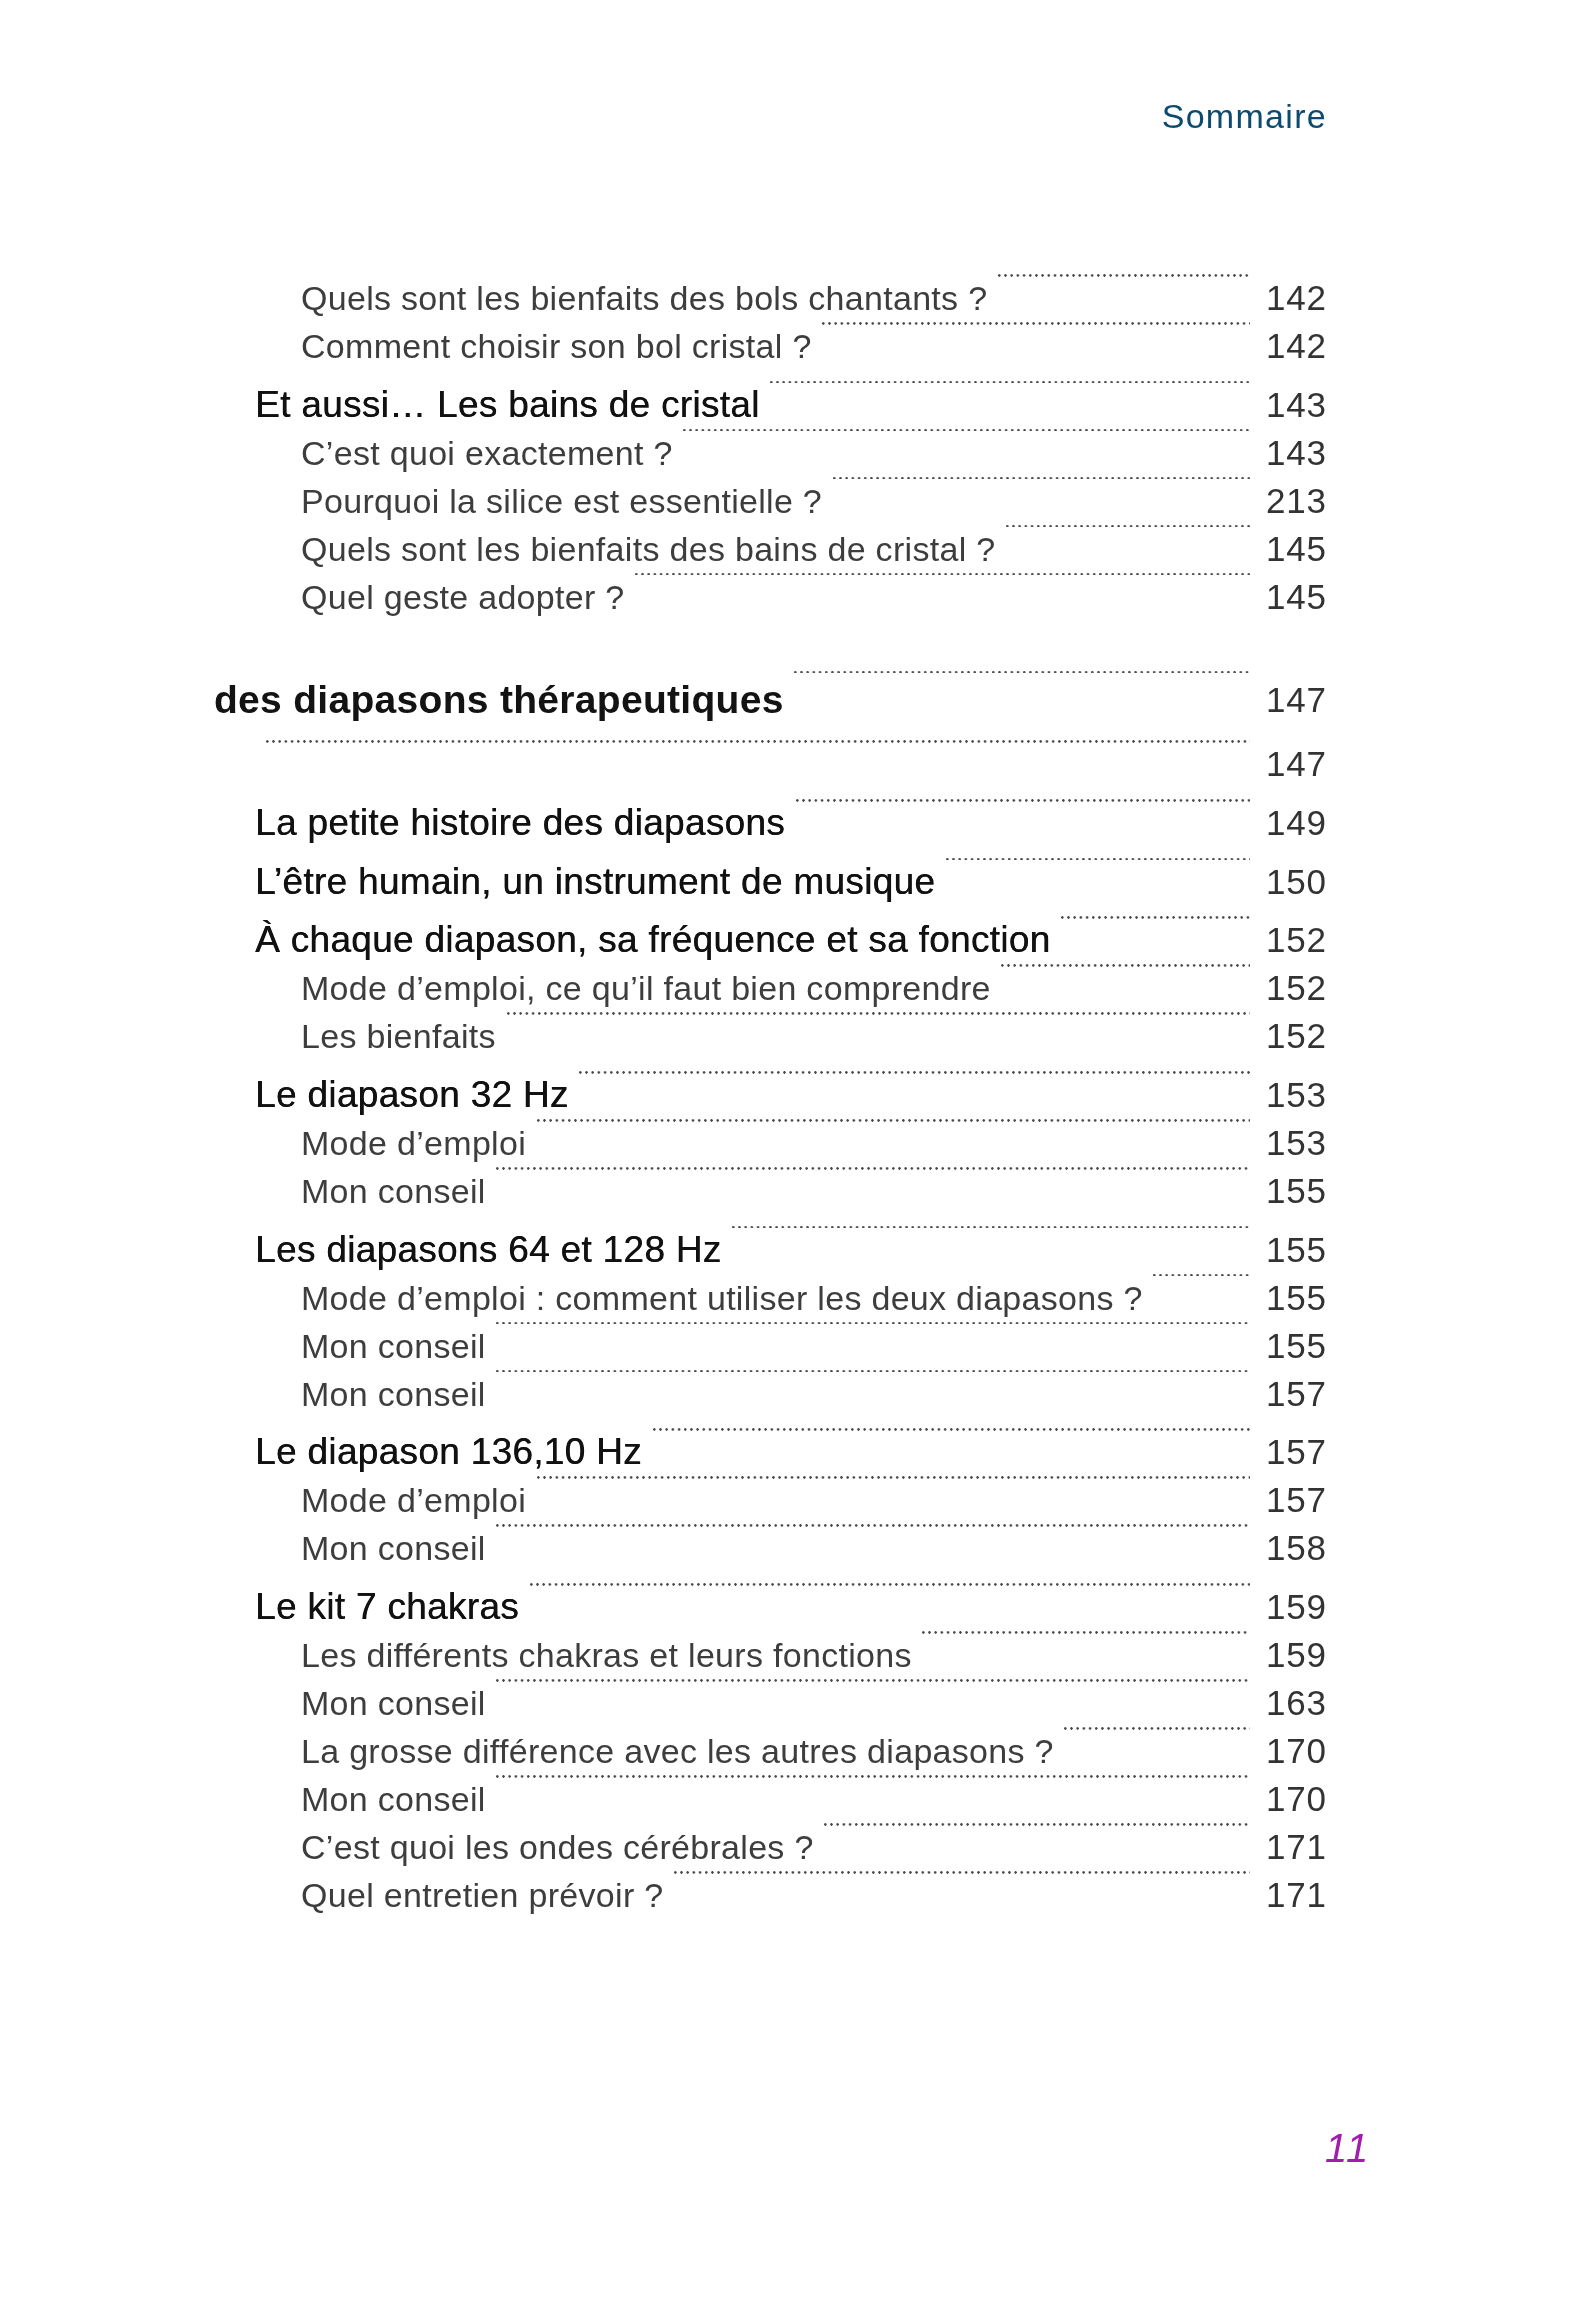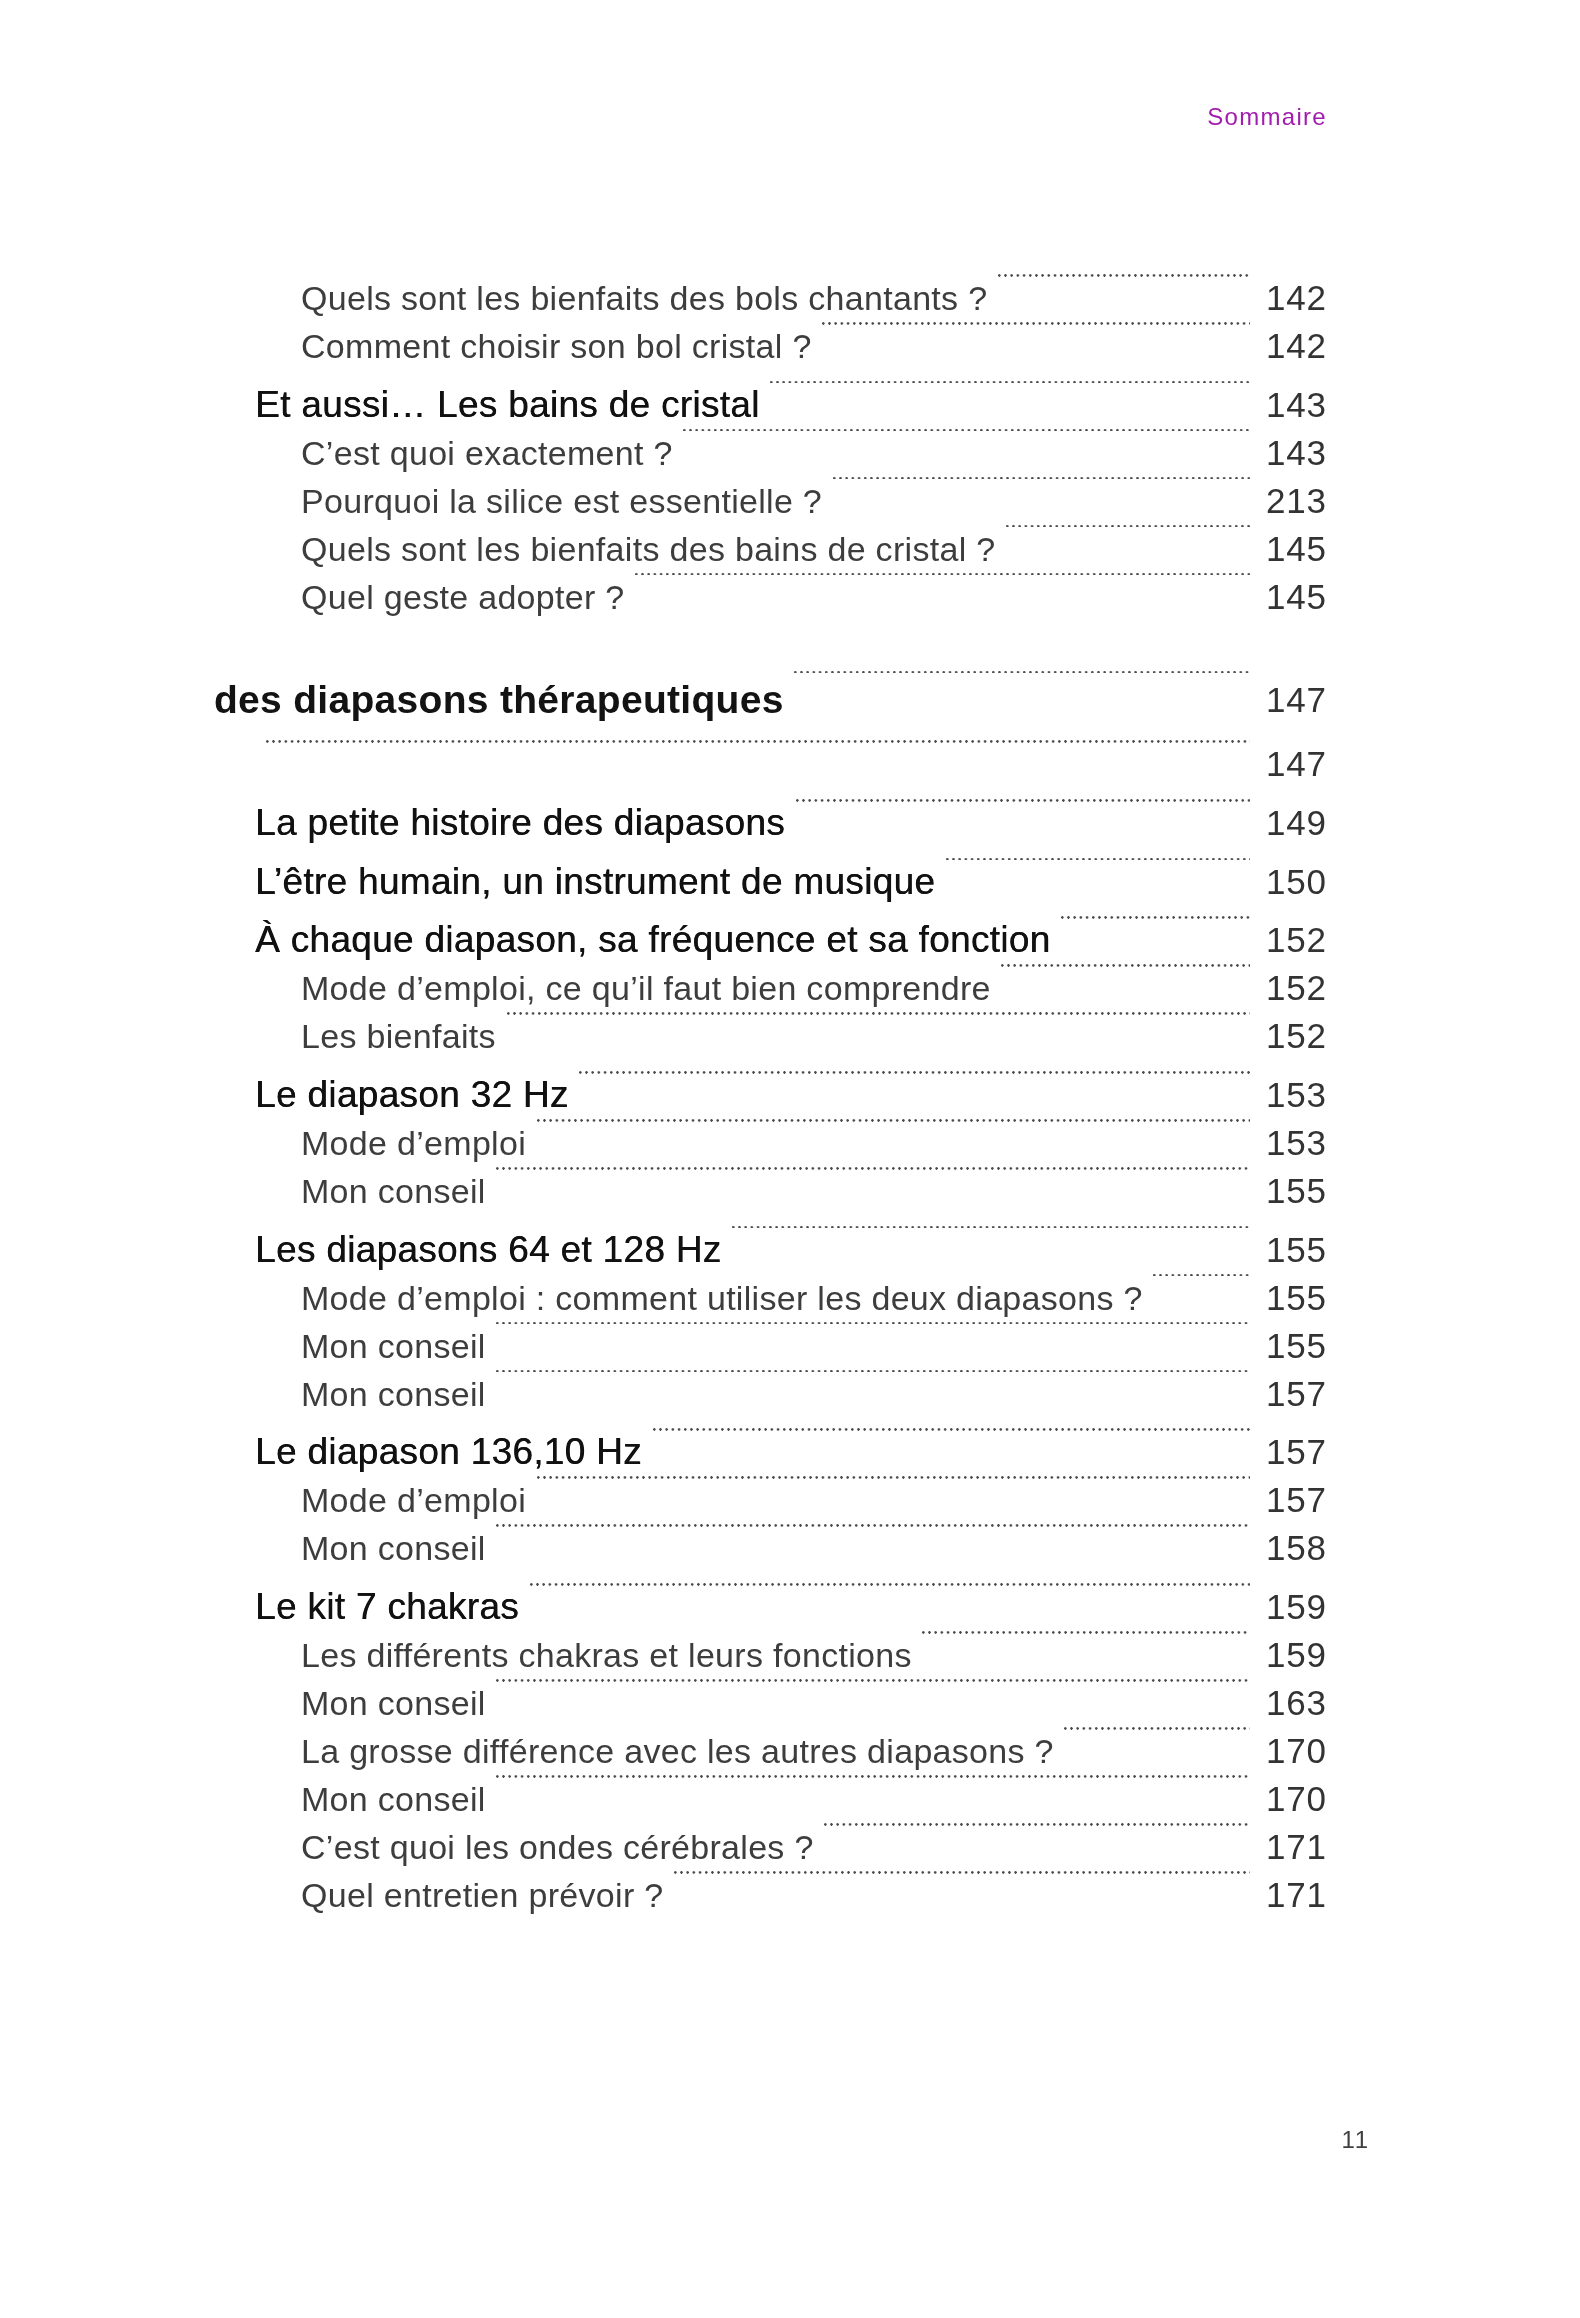--- a/index.html
+++ b/index.html
@@ -16,25 +16,25 @@
     overflow: hidden;
     font-family: "Liberation Sans", sans-serif;
     color: #2b2b2b;
   }
   .header {
     position: absolute;
     top: 95px;
     left: 214px;
     width: 1113px;
     text-align: right;
-    font-size: 24px;
+    font-size: 34px;
     line-height: 43px;
     letter-spacing: 1.3px;
     font-weight: 400;
-    color: #a21caf;
+    color: #0c4a6e;
   }
   .toc {
     position: absolute;
     top: 274px;
     left: 214px;
     width: 1113px;
   }
   .row {
     display: flex;
     align-items: flex-start;
@@ -87,23 +87,24 @@
   }
   .chapter .title {
     white-space: nowrap;
   }
   .folio {
     position: absolute;
     top: 2126px;
     left: 0;
     width: 1370px;
     text-align: right;
-    font-size: 24px;
+    font-size: 40px;
     letter-spacing: 1.8px;
-    color: #404040;
+    color: #a21caf;
+    font-style: italic;
   }
 </style>
 </head>
 <body>
 
 <div class="page">
 
   <div class="header">
     <span>Sommaire</span>
   </div>

